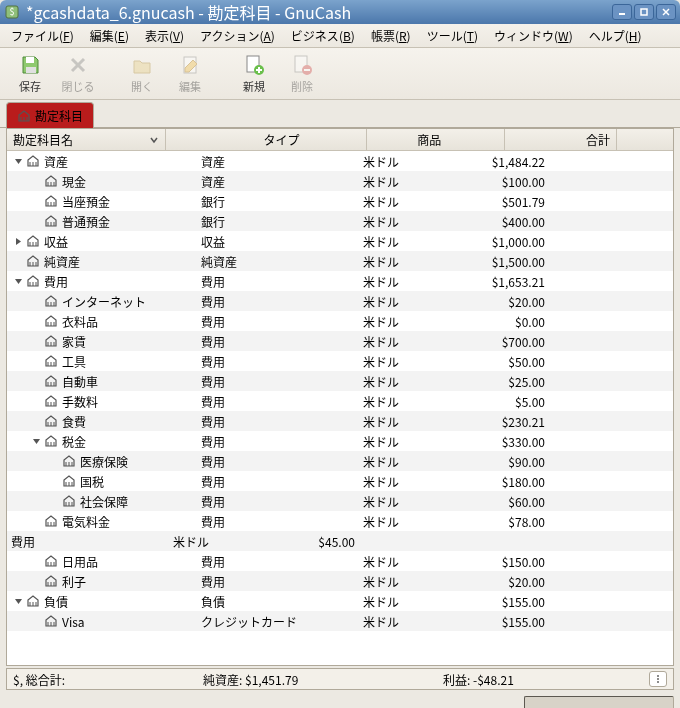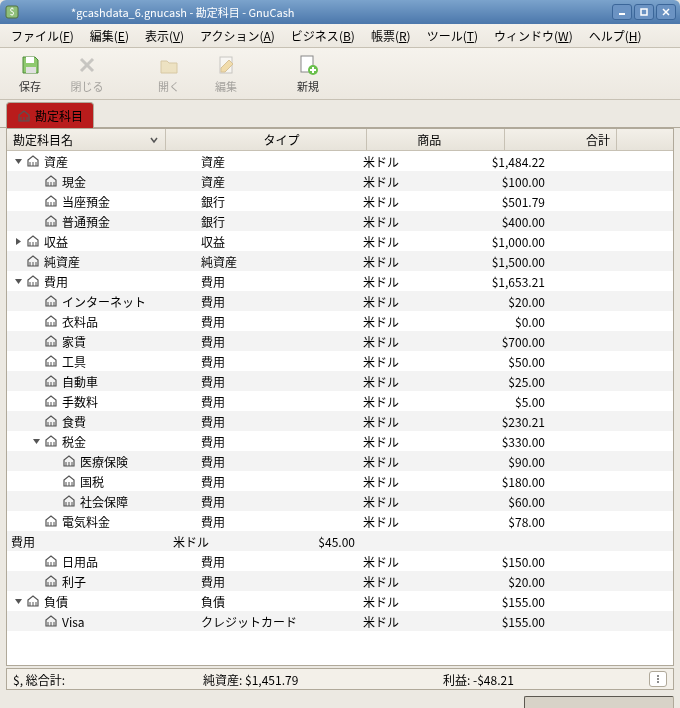--- a/index.html
+++ b/index.html
@@ -13,36 +13,36 @@
 }
 .titlebar {
   height: 24px;
   background: linear-gradient(to bottom, #7ba3cc 0%, #4b77ab 100%);
   display: flex;
   align-items: center;
   padding: 0 4px;
   border-radius: 6px 6px 0 0;
 }
 .titlebar-icon { width:16px; height:16px; margin-right:6px; display:flex; align-items:center; justify-content:center; color:#fff; }
-.titlebar-title { flex:1; color:#fff; font-size:11px;margin-left:45px; }
+.titlebar-title { flex:1; color:#fff; font-size:16px; }
 .winbtns { display:flex; gap:2px; }
 .winbtn { width:20px; height:16px; background:#6b93c3; border:1px solid #3b6699; border-radius:3px; display:flex; align-items:center; justify-content:center; color:#fff; font-size:10px; cursor:pointer; }
 .menubar {
   height: 24px;
   background: linear-gradient(to bottom, #f4f1eb 0%, #ece8e0 100%);
   border-bottom: 1px solid #c7c1b4;
   display:flex; align-items:center; padding:0 4px; gap:2px;
 }
 .menuitem { padding:3px 7px; cursor:pointer; border-radius:3px; }
 .mkey { text-decoration:underline; }
 .toolbar {
   height: 52px;
   background: linear-gradient(to bottom, #f6f3ed 0%, #ece8e0 100%);
   border-bottom: 1px solid #c7c1b4;
-  display:flex; align-items:center; padding:0 6px; gap:9px;
+  display:flex; align-items:center; padding:0 6px; gap:0;
 }
 .tbtn { width:48px; height:48px; display:flex; flex-direction:column; align-items:center; justify-content:center; cursor:pointer; border-radius:3px; color:#333; }
 .tbtn.disabled { opacity:0.4; cursor:default; }
 .tbtn .ticon { width:22px; height:22px; margin-bottom:2px; }
 .tbtn .tlabel { font-size:11px; }
 .tabbar {
   height: 28px;
   display:flex; align-items:flex-end;
   padding:0 6px;
   border-bottom:1px solid #b0a99a;
@@ -198,20 +198,30 @@
     <span class="ticon">
       <svg width="22" height="22" viewBox="0 0 22 22">
           <rect x="4" y="2" width="12" height="16" fill="#fff" stroke="#888"></rect>
           <circle cx="16" cy="16" r="5" fill="#6abf4b"></circle>
           <line x1="16" y1="13" x2="16" y2="19" stroke="#fff" stroke-width="2"></line>
           <line x1="13" y1="16" x2="19" y2="16" stroke="#fff" stroke-width="2"></line>
         </svg>
     </span>
     <span class="tlabel">新規</span>
   </div>
+  <div class="tbtn disabled">
+    <span class="ticon">
+      <svg width="22" height="22" viewBox="0 0 22 22">
+          <rect x="4" y="2" width="12" height="16" fill="#fff" stroke="#888"></rect>
+          <circle cx="16" cy="16" r="5" fill="#d05050"></circle>
+          <line x1="13" y1="16" x2="19" y2="16" stroke="#fff" stroke-width="2"></line>
+        </svg>
+    </span>
+    <span class="tlabel">削除</span>
+  </div>
 </div>
 
 <div class="tabbar">
   <div class="tab">
     <span>
       <svg width="14" height="14" viewBox="0 0 14 14">
           <path d="M2 6l5-4 5 4v6H2z" fill="none" stroke="#555" stroke-width="1.2"></path>
           <line x1="4" y1="8" x2="4" y2="12" stroke="#555"></line>
           <line x1="7" y1="8" x2="7" y2="12" stroke="#555"></line>
           <line x1="10" y1="8" x2="10" y2="12" stroke="#555"></line>

